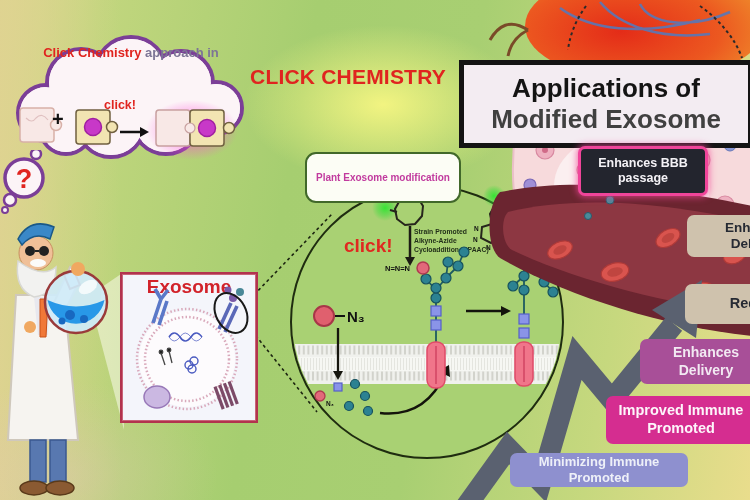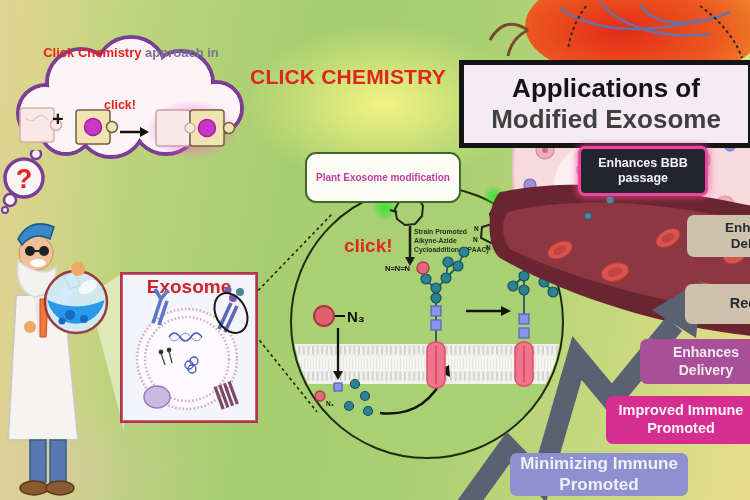--- a/index.html
+++ b/index.html
@@ -25,21 +25,21 @@
   .plant-label{position:absolute;left:305px;top:152px;background:#fcfdf5;border:2px solid #41682a;
     border-radius:11px;padding:18px 9px;color:#c13b9e;font-weight:800;font-size:10px;white-space:nowrap;}
   .badge{position:absolute;display:flex;flex-direction:column;align-items:center;justify-content:center;
     text-align:center;font-weight:bold;line-height:1.22;border-radius:7px;}
   #badge-bbb{left:578px;top:146px;width:124px;height:44px;background:#23252e;color:#f4f2f6;
     font-size:12.5px;border:3px solid #f0459a;box-shadow:0 0 7px 1px rgba(240,70,150,.8);}
   #badge-delivery{left:687px;top:215px;width:140px;height:42px;background:#cfc2ad;color:#262a33;font-size:13.5px;}
   #badge-reduces{left:685px;top:284px;width:150px;height:40px;background:#cfc2ad;color:#262a33;font-size:14.5px;}
   #badge-stability{left:640px;top:339px;width:132px;height:45px;background:#a84f98;color:#f2e8f2;font-size:14px;}
   #badge-tumor{left:606px;top:396px;width:150px;height:48px;background:#d52d90;color:#fdf5fa;font-size:14.5px;}
-  #badge-immune{left:510px;top:453px;width:178px;height:43px;background:#8e90cf;color:#eef0f8;font-size:17px;text-align:right;}
+  #badge-immune{left:510px;top:453px;width:178px;height:34px;background:#8e90cf;color:#eef0f8;font-size:13px;text-align:right;}
 
   .cloud-wrap{position:absolute;left:6px;top:28px;width:250px;height:142px;}
   .cloud-title{position:absolute;left:0;top:17px;width:100%;text-align:center;font-size:13px;font-weight:800;line-height:1.25;}
   .cloud-title .hl{color:#e0241f;}
   .cloud-title .rest,.cloud-title .l2{color:#7d7596;}
   .cloud-plus{position:absolute;left:46px;top:80px;font-size:20px;font-weight:900;color:#111;}
   .cloud-click{position:absolute;left:98px;top:70px;font-size:12.5px;font-weight:900;color:#e0241f;}
   .qbubble{position:absolute;left:-2px;top:150px;width:52px;height:66px;}
   .exo-box{position:absolute;left:120px;top:272px;width:138px;height:151px;background:#eef0f8;
     border:2px solid #b2334e;box-sizing:border-box;padding:0;}

